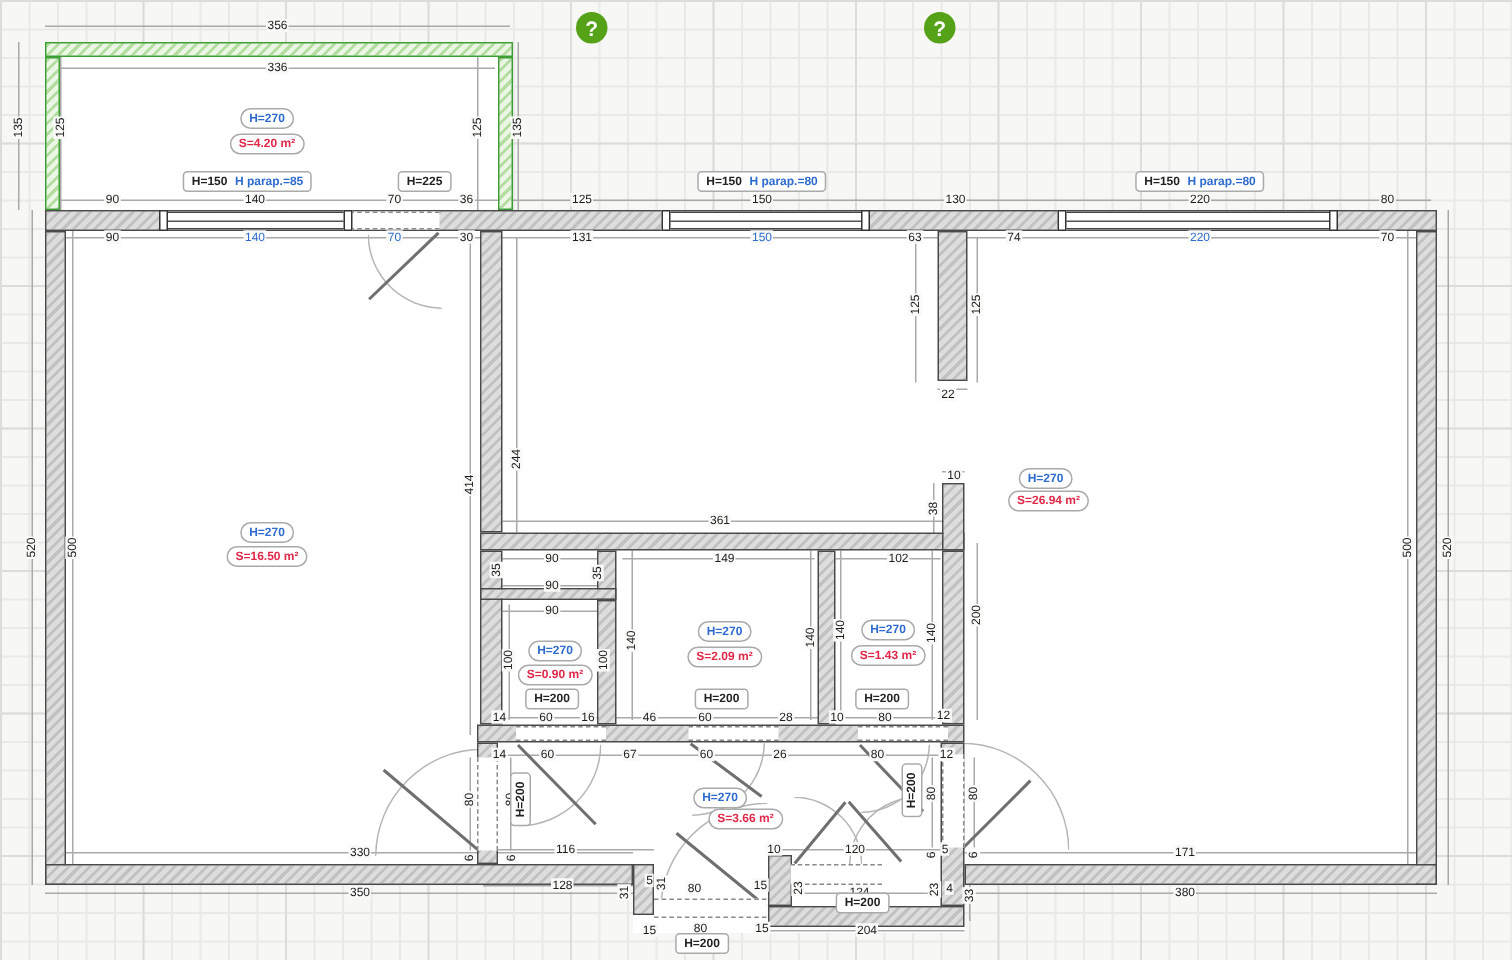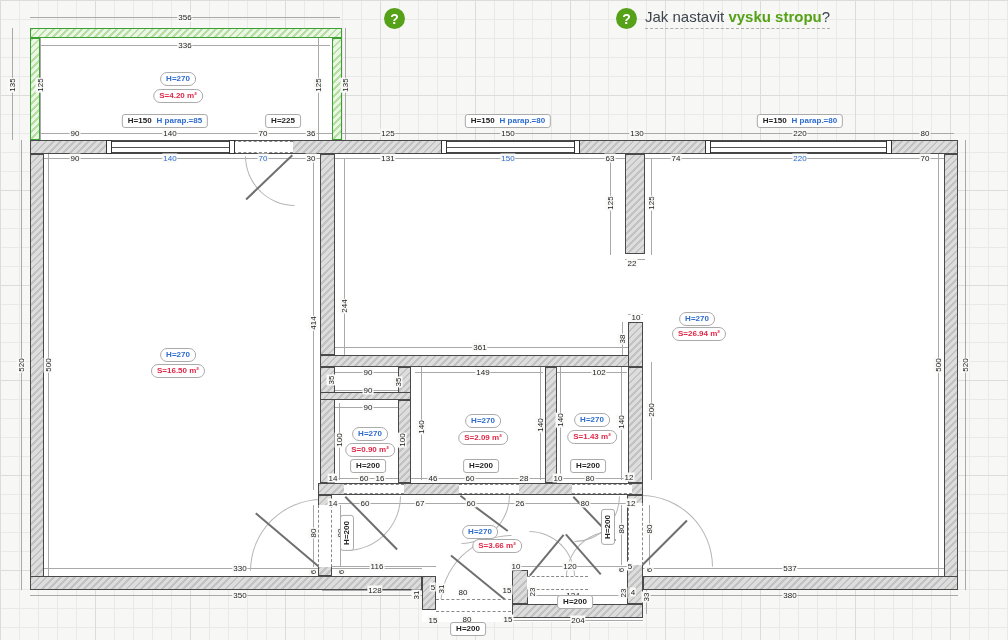--- a/index.html
+++ b/index.html
@@ -45,21 +45,20 @@
 </style>
 </head>
 <body>
 
 <div id="canvas">
   <div class="help" style="left:384px">
     <span class="qicon">?</span>
   </div>
   <div class="help" style="left:616px">
     <span class="qicon">?</span>
-    <span class="htext"><span>Jak nastavit </span><b>vysku stropu</b><span>?</span></span>
   </div>
   <div id="plan">
       <div class="fill" style="left: 40px; top: 38px; width: 292px; height: 102px;"></div>
       <div class="fill" style="left: 44px; top: 154px; width: 900px; height: 422px;"></div>
       <div class="fill" style="left: 422px; top: 576px; width: 221px; height: 46px;"></div>
       <div class="dimline" style="left: 30px; top: 17px; width: 310px; height: 1px;"></div>
       <div class="dimline" style="left: 40px; top: 45px; width: 290px; height: 1px;"></div>
       <div class="dimline" style="left: 12px; top: 28px; width: 1px; height: 112px;"></div>
       <div class="dimline" style="left: 40px; top: 38px; width: 1px; height: 102px;"></div>
       <div class="dimline" style="left: 318px; top: 38px; width: 1px; height: 102px;"></div>
@@ -211,21 +210,21 @@
       <span class="dim v" style="left: 651px; top: 410px;">200</span>
       <span class="dim" style="left: 368px; top: 372px;">90</span>
       <span class="dim v" style="left: 331px; top: 380px;">35</span>
       <span class="dim v" style="left: 398px; top: 382px;">35</span>
       <span class="dim" style="left: 368px; top: 390px;">90</span>
       <span class="dim" style="left: 368px; top: 407px;">90</span>
       <span class="dim v" style="left: 339px; top: 440px;">100</span>
       <span class="dim v" style="left: 402px; top: 440px;">100</span>
       <span class="dim" style="left: 333px; top: 478px;">14</span>
       <span class="dim" style="left: 364px; top: 478px;">60</span>
-      <span class="dim" style="left: 380px; top: 478px; text-align: center;">16</span>
+      <span class="dim" style="left: 392px; top: 478px; text-align: center;">16</span>
       <span class="dim" style="left: 483px; top: 372px;">149</span>
       <span class="dim v" style="left: 421px; top: 427px;">140</span>
       <span class="dim v" style="left: 540px; top: 425px;">140</span>
       <span class="dim" style="left: 433px; top: 478px;">46</span>
       <span class="dim" style="left: 470px; top: 478px;">60</span>
       <span class="dim" style="left: 524px; top: 478px;">28</span>
       <span class="dim" style="left: 599px; top: 372px;">102</span>
       <span class="dim v" style="left: 560px; top: 420px;">140</span>
       <span class="dim v" style="left: 621px; top: 422px;">140</span>
       <span class="dim" style="left: 558px; top: 478px;">10</span>
@@ -260,21 +259,21 @@
       <span class="dim v" style="left: 416px; top: 595px;">31</span>
       <span class="dim" style="left: 433px; top: 587px;">5</span>
       <span class="dim v" style="left: 441px; top: 589px;">31</span>
       <span class="dim" style="left: 433px; top: 620px;">15</span>
       <span class="dim" style="left: 467px; top: 619px;">80</span>
       <span class="dim" style="left: 508px; top: 619px;">15</span>
       <span class="dim" style="left: 578px; top: 620px;">204</span>
       <span class="dim v" style="left: 646px; top: 597px;">33</span>
       <span class="dim" style="left: 240px; top: 568px;">330</span>
       <span class="dim" style="left: 240px; top: 595px;">350</span>
-      <span class="dim" style="left: 790px; top: 568px;">537</span>
+      <span class="dim" style="left: 790px; top: 568px;">171</span>
       <span class="dim" style="left: 790px; top: 595px;">380</span>
       <span class="pill h" style="left: 178px; top: 79px;">H=270</span>
       <span class="pill s" style="left: 178px; top: 96px;">S=4.20 m²</span>
       <span class="pill h" style="left: 178px; top: 355px;">H=270</span>
       <span class="pill s" style="left: 178px; top: 371px;">S=16.50 m²</span>
       <span class="pill h" style="left: 370px; top: 434px;">H=270</span>
       <span class="pill s" style="left: 370px; top: 450px;">S=0.90 m²</span>
       <span class="pill h" style="left: 483px; top: 421px;">H=270</span>
       <span class="pill s" style="left: 483px; top: 438px;">S=2.09 m²</span>
       <span class="pill h" style="left: 592px; top: 420px;">H=270</span>

